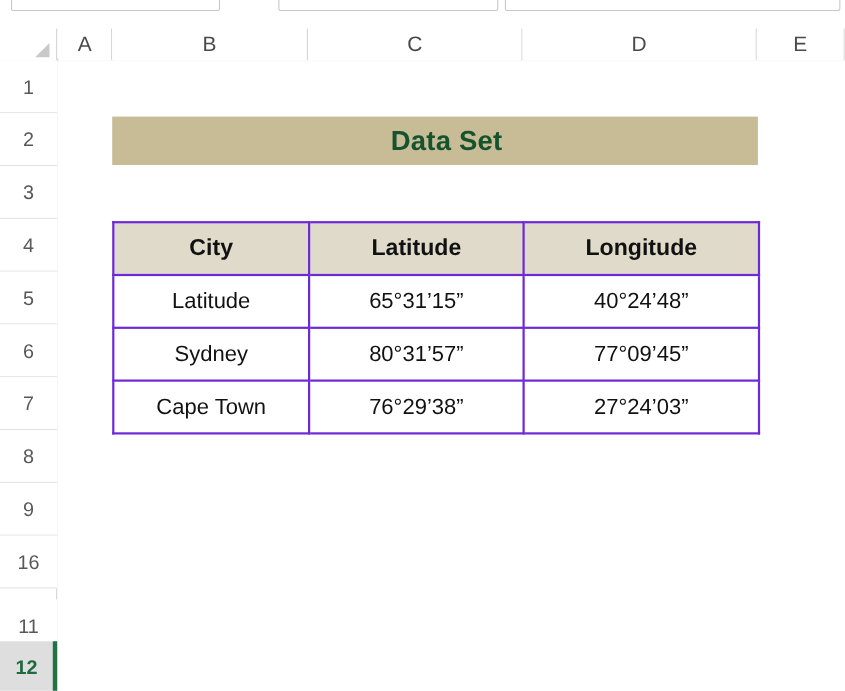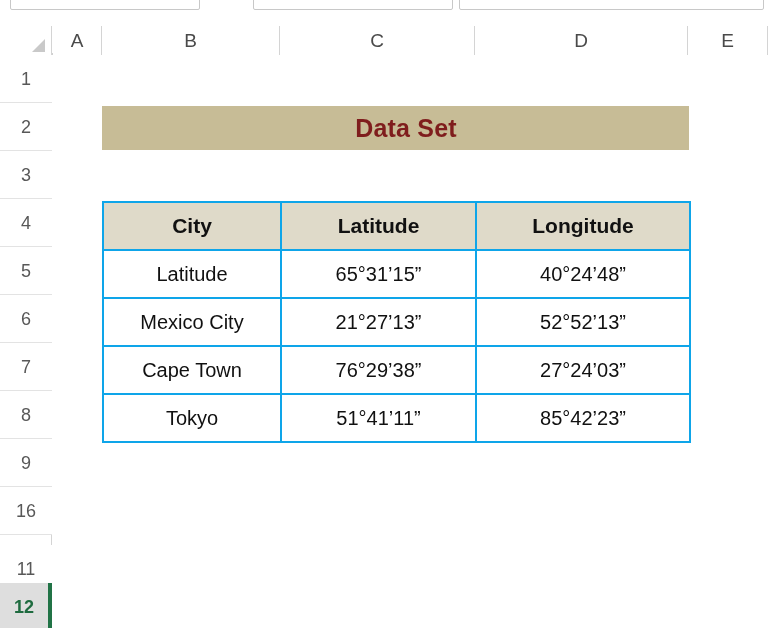--- a/index.html
+++ b/index.html
@@ -125,36 +125,36 @@
     width: 587px;
     height: 44px;
     background: #c7bc96;
     display: flex;
     align-items: center;
     justify-content: center;
   }
   .title-banner .label {
     font-size: 25px;
     font-weight: bold;
-    color: #7f1d1d;
+    color: #14532d;
     letter-spacing: 0.2px;
     margin-left: 21px;
   }
 
   
   .data-table {
     position: absolute;
     left: 49px;
     top: 146px;
     width: 587px;
     border-collapse: collapse;
     table-layout: fixed;
   }
   .data-table td, .data-table th {
-    border: 2px solid #0ea5e9;
+    border: 2px solid #6d28d9;
     height: 48px;
     text-align: center;
     vertical-align: middle;
     font-size: 20px;
     color: #111111;
     background: #ffffff;
     padding: 0 4px;
   }
   .data-table thead th {
     background: #dfdac9;
@@ -225,31 +225,26 @@
           <th>Longitude</th>
         </tr>
       </thead>
       <tbody id="table-body">
           <tr>
             <td>Latitude</td>
             <td>65°31’15”</td>
             <td>40°24’48”</td>
           </tr>
           <tr>
-            <td>Mexico City</td>
-            <td>21°27’13”</td>
-            <td>52°52’13”</td>
+            <td>Sydney</td>
+            <td>80°31’57”</td>
+            <td>77°09’45”</td>
           </tr>
           <tr>
             <td>Cape Town</td>
             <td>76°29’38”</td>
             <td>27°24’03”</td>
           </tr>
-          <tr>
-            <td>Tokyo</td>
-            <td>51°41’11”</td>
-            <td>85°42’23”</td>
-          </tr>
         </tbody>
     </table>
 
   </div>
 </div>
 
 </body></html>

